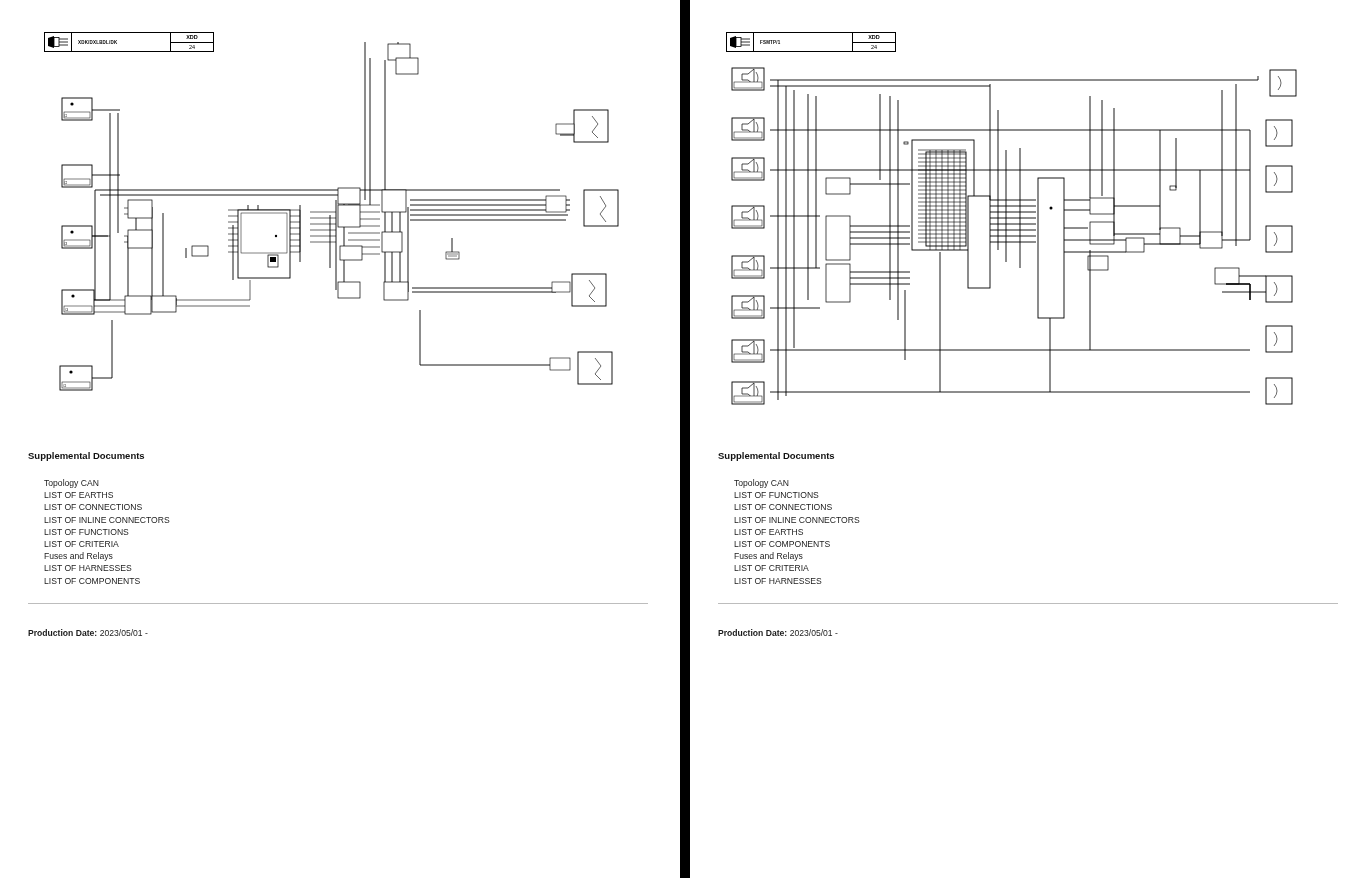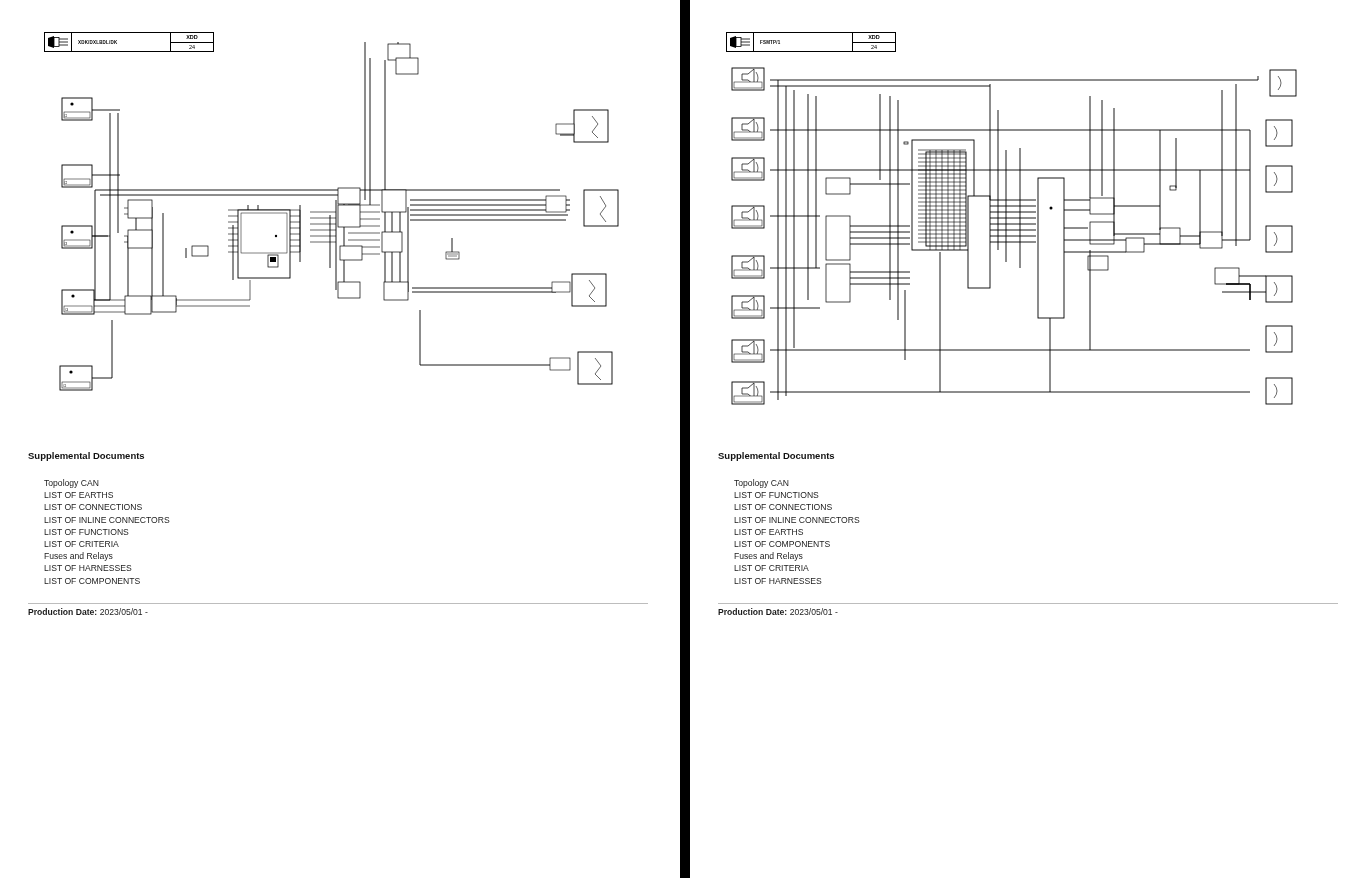--- a/index.html
+++ b/index.html
@@ -117,21 +117,21 @@
     line-height: 12.2px;
     color: #1b1b1b;
     white-space: nowrap;
   }
   .docs-rule {
     margin-top: 12px;
     border-top: 1px solid #bdbdbd;
     width: 620px;
   }
   .prod-date {
-    margin-top: 3px;
+    margin-top: 24px;
     font-size: 8.6px;
     color: #1b1b1b;
   }
   .prod-date .label { font-weight: bold; }
 
   
   .wire   { fill: none; stroke: #000; stroke-width: 0.9; }
   .wire-t { fill: none; stroke: #000; stroke-width: 0.6; }
   .wire-b { fill: none; stroke: #000; stroke-width: 1.6; }
   .conn-box { fill: #fff; stroke: #000; stroke-width: 0.9; }

